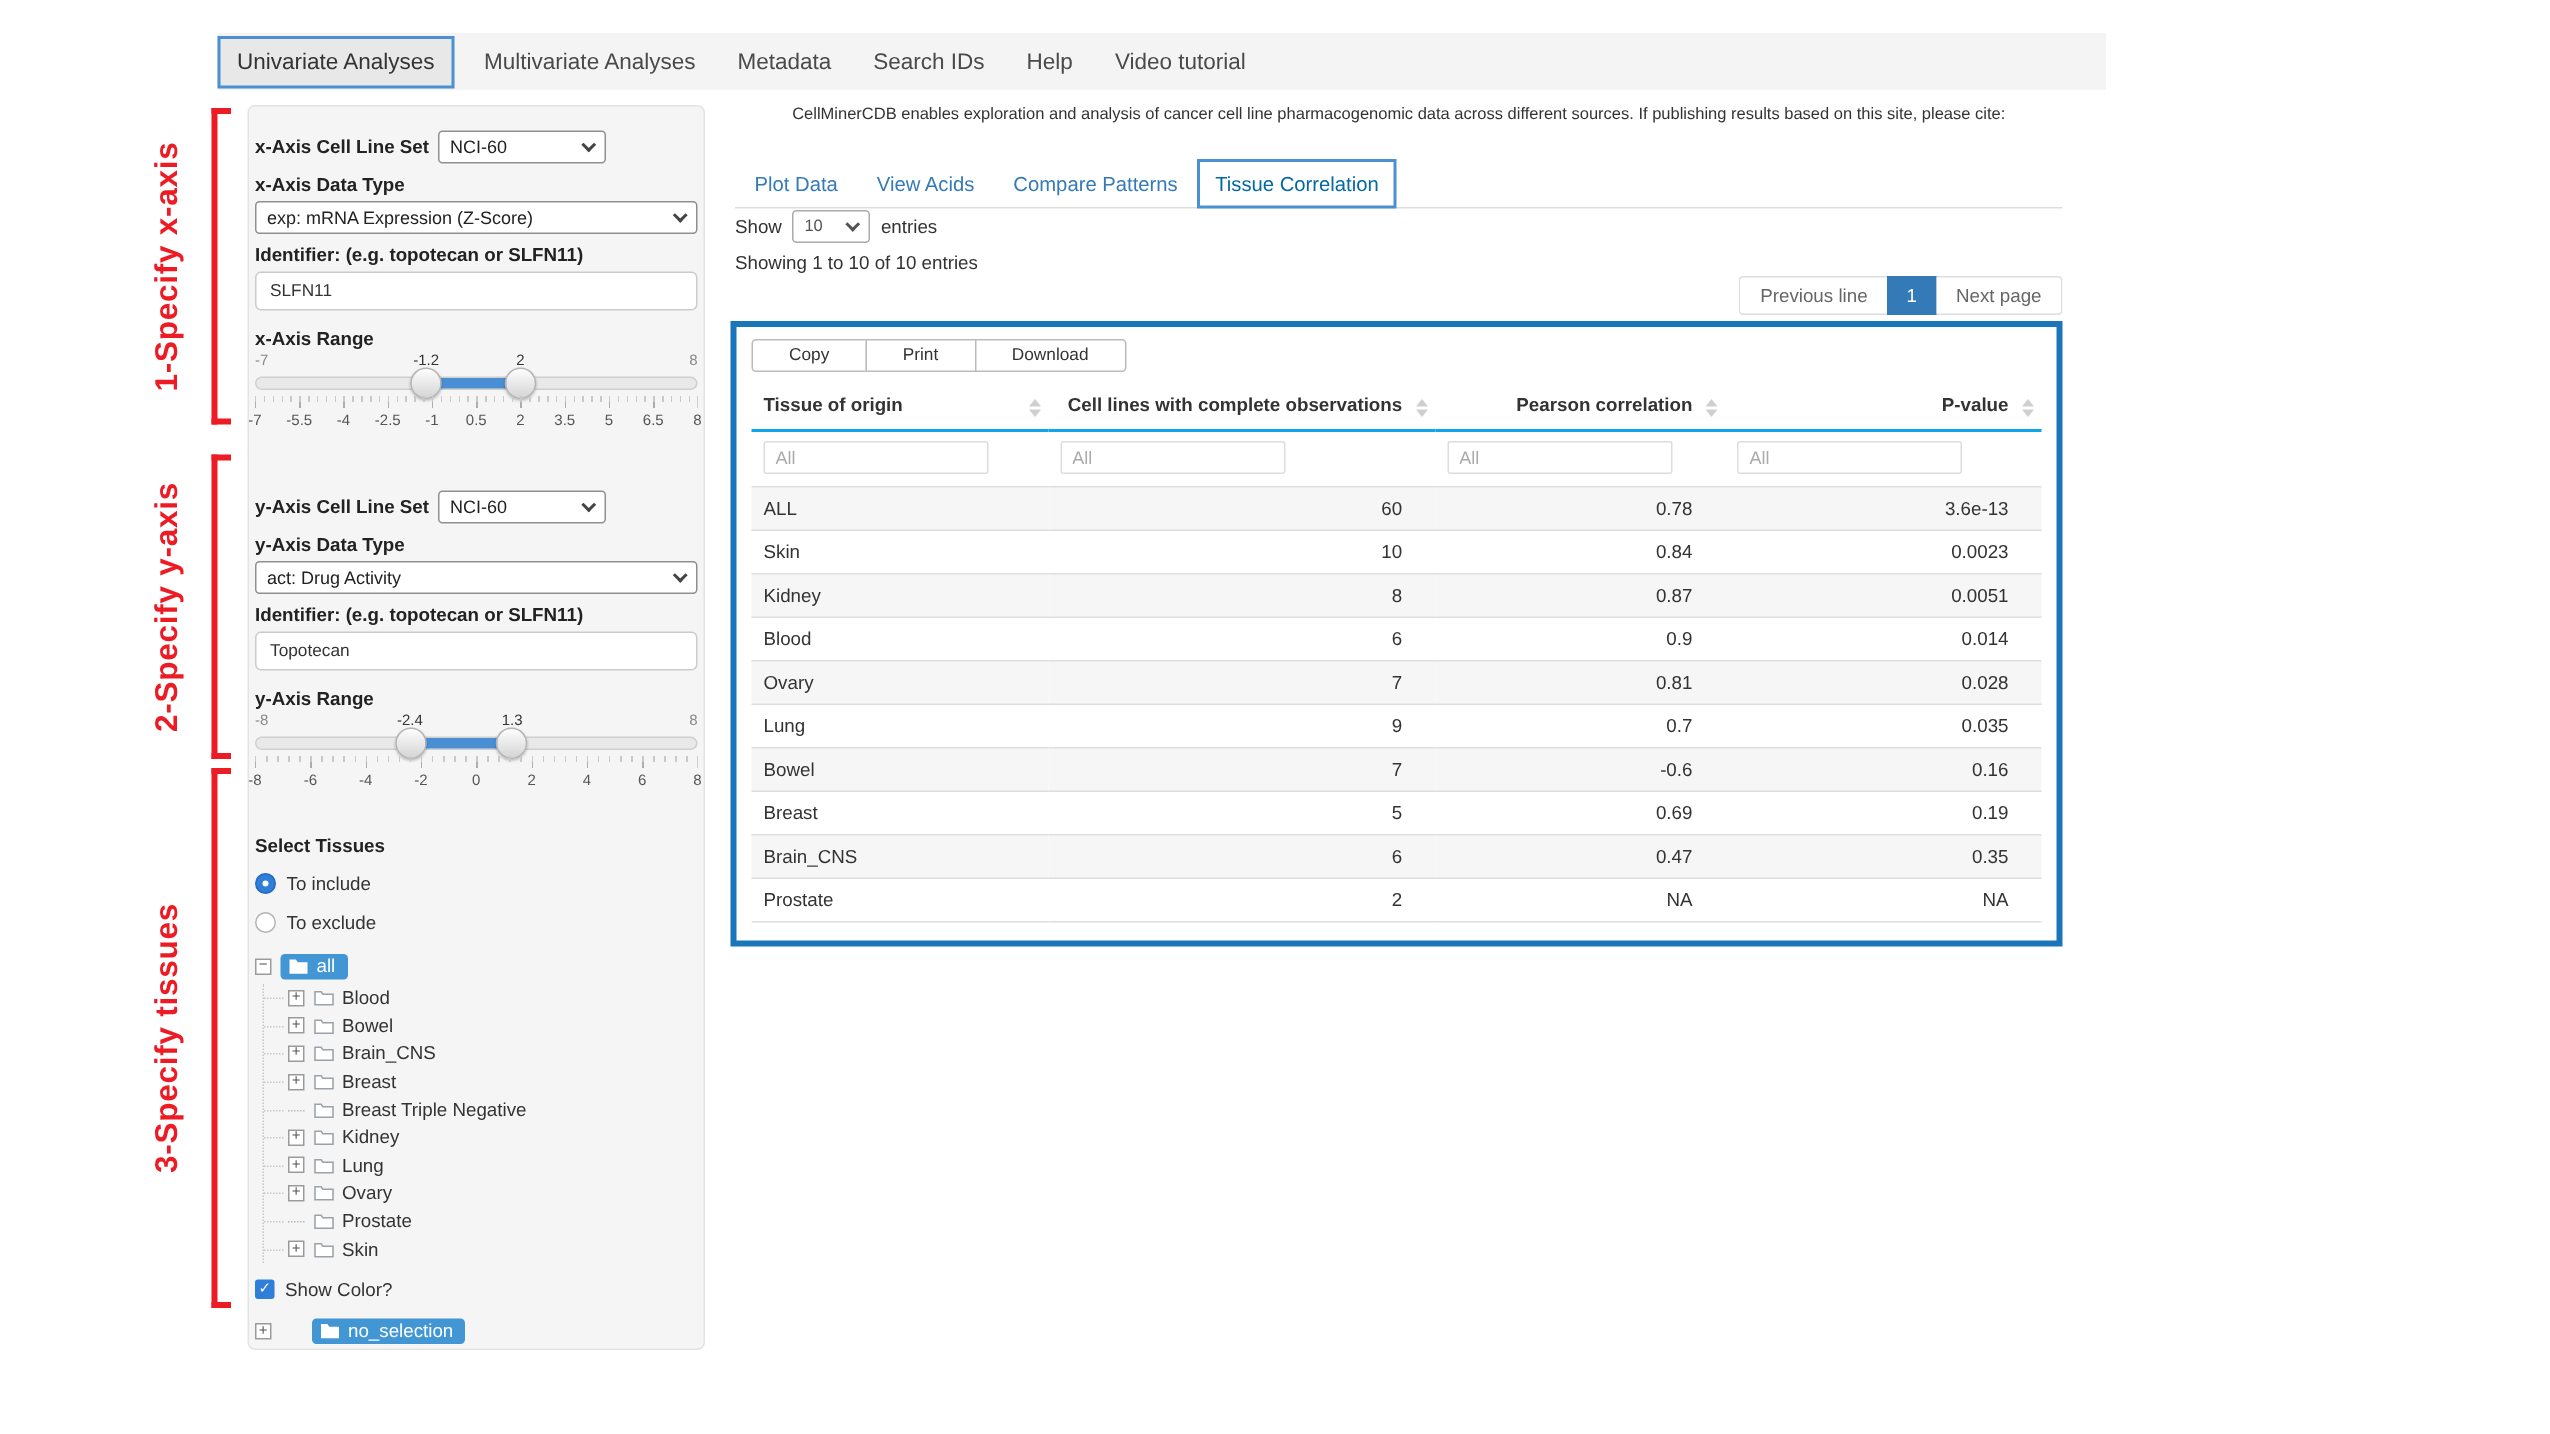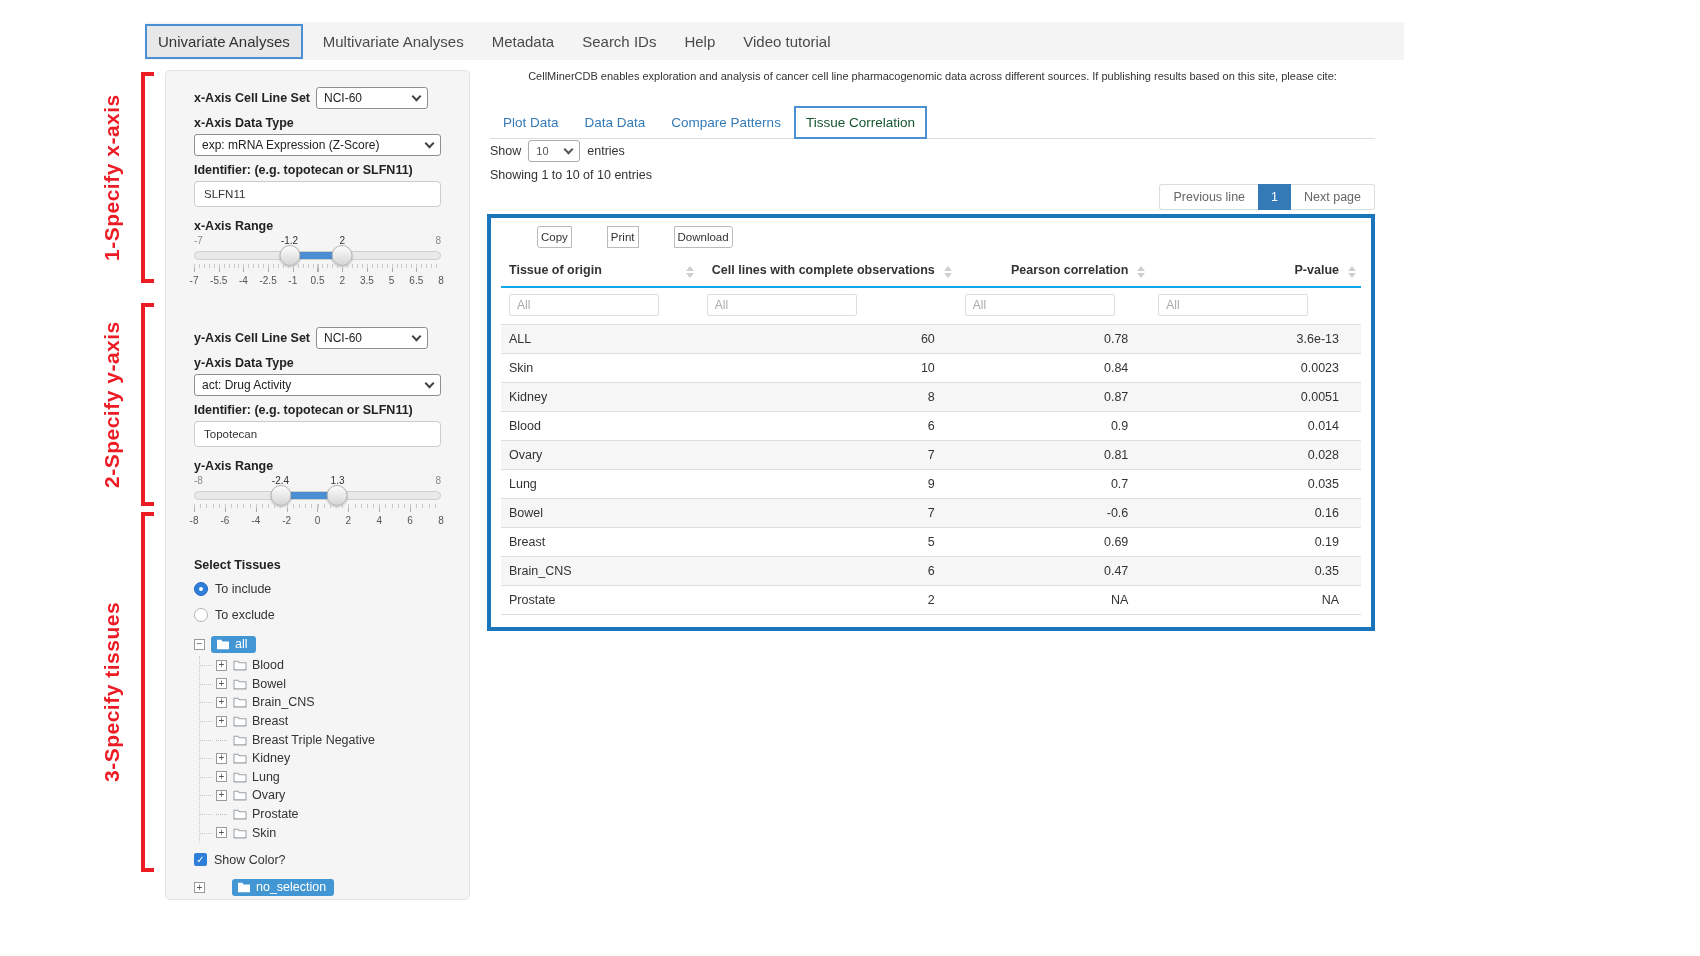--- a/index.html
+++ b/index.html
@@ -16,21 +16,21 @@
 
   
   .vtext { position:absolute; writing-mode:vertical-rl; transform:rotate(180deg);
            color:#ed1b24; font-weight:bold; font-size:21px; text-align:center;
            letter-spacing:.5px; width:28px; }
   .bracket { position:absolute; width:13px; border-left:4px solid #ed1b24;
            border-top:4px solid #ed1b24; border-bottom:4px solid #ed1b24; }
 
   
   .panel { left:165px; top:70px; width:305px; height:830px; background:#f5f5f5;
-           border:1px solid #e3e3e3; border-radius:5px; padding:16px 28px; }
+           border:1px solid #e3e3e3; border-radius:5px; padding:16px 4px; }
   .blabel { font-weight:bold; font-size:12.5px; color:#222; }
   .inline-row { display:flex; align-items:center; height:22px; }
   .sel { height:22px; border:1px solid #8f8f8f; background:#fff; display:inline-flex;
          align-items:center; justify-content:space-between; padding:0 7px;
          font-size:12px; color:#222; border-radius:3px; cursor:default; }
   .sel-inline { width:112px; margin-left:6px; }
   .sel-full { width:100%; margin-top:4px; }
   .chev { width:7px; height:7px; border-right:2px solid #444; border-bottom:2px solid #444;
           transform:rotate(45deg); margin-left:6px; margin-top:-3px; flex:none; }
   .lbl-mt { margin-top:7px; display:block; }
@@ -89,40 +89,40 @@
   .cb { width:13px; height:13px; border-radius:2px; background:#2f7ed8; color:#fff; font-size:10px;
         display:inline-flex; align-items:center; justify-content:center; flex:none; cursor:pointer; }
   .noselect-row { display:flex; align-items:center; margin-top:9px; height:20px; font-size:12.5px;gap:21px; }
 
   
   .cite { left:490px; top:70px; width:885px; text-align:center; font-size:11px; color:#333; }
   .cite-link { color:#337ab7; margin-top:4px; cursor:pointer; }
   .tabs { left:490px; top:106px; width:885px; display:flex; align-items:flex-end;
           border-bottom:1px solid #ddd; font-size:13.5px; }
   .tab { padding:8px 13px; color:#337ab7; cursor:pointer; white-space:nowrap; }
-  .tab:last-child { border:2px solid #4a90d2; background:#fff; color:#14532d;
+  .tab:last-child { border:2px solid #4a90d2; background:#fff; color:#0369a1;
           padding:7px 10px; margin-bottom:-1px; }
   .entries { left:490px; top:140px; display:flex; align-items:center; gap:7px; font-size:12.5px; }
   .mini-sel { width:52px; height:22px; border:1px solid #aaa; border-radius:3px; background:#fff;
           display:flex; align-items:center; justify-content:space-between; padding:0 7px;
           font-size:11px; color:#555; cursor:default; }
   .info { left:490px; top:168px; font-size:12.5px; }
   .pager { left:490px; top:184px; width:885px; display:flex; justify-content:flex-end;
            font-size:12.5px; }
   .page-btn { padding:5px 13px; border:1px solid #ddd; color:#666; background:#fff; cursor:pointer; }
   .page-btn.prev { border-radius:3px 0 0 3px; border-right:none; }
   .page-btn.next { border-radius:0 3px 3px 0; border-left:none; }
   .page-num { padding:5px 12px; background:#337ab7; border:1px solid #337ab7; color:#fff; cursor:pointer; }
 
   
   .tablewrap { left:487px; top:214px; width:888px; border:4px solid #1b75bb; background:#fff;
                padding:8px 10px 12px; }
   .dt-buttons { display:flex; margin-bottom:9px; }
-  .dt-btn { font-size:11.5px; padding:4px 3px; border:1px solid #bbb; background:#fff; color:#333;
-            margin-right:-1px; cursor:pointer; font-family:inherit;margin-left:36px; }
+  .dt-btn { font-size:11.5px; padding:4px 24px; border:1px solid #bbb; background:#fff; color:#333;
+            margin-right:-1px; cursor:pointer; font-family:inherit; }
   .dt-btn:first-child { border-radius:3px 0 0 3px; }
   .dt-btn:last-child { border-radius:0 3px 3px 0; }
   table { width:100%; border-collapse:collapse; font-size:12.5px; color:#333; table-layout:fixed; }
   th { font-weight:bold; text-align:right; padding:6px 22px 9px 8px; position:relative;
        border-bottom:2px solid #0ea5e9; cursor:pointer; }
   th:first-child { text-align:left; }
   .sort-icon { position:absolute; right:5px; top:50%; transform:translateY(-50%);
        display:flex; flex-direction:column; gap:2px; opacity:.4; }
   .sort-icon .up { width:0; height:0; border-left:4px solid transparent; border-right:4px solid transparent;
        border-bottom:5px solid #888; }
@@ -374,21 +374,21 @@
   </section>
 </aside>
 
 <div class="abs cite">
   <div>CellMinerCDB enables exploration and analysis of cancer cell line pharmacogenomic data across different sources. If publishing results based on this site, please cite:</div>
 </div>
 
 <div class="abs tabs">
 
 <div class="tab">Plot Data</div>
-    <div class="tab">Data Data</div>
+    <div class="tab">View Acids</div>
     <div class="tab">Compare Patterns</div>
     <div class="tab">Tissue Correlation</div>
   </div>
 
 <div class="abs entries">
   <span>Show</span>
   <span class="mini-sel">
     <span>10</span>
     <span class="chev" style="border-color:#555;"></span>
   </span>

